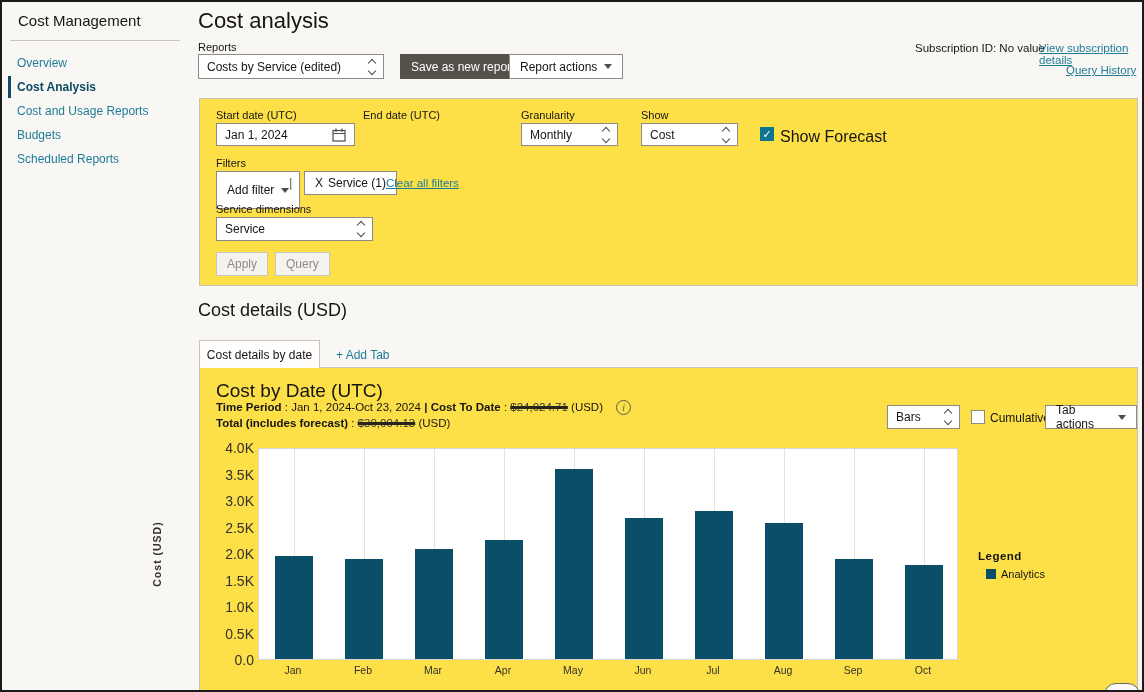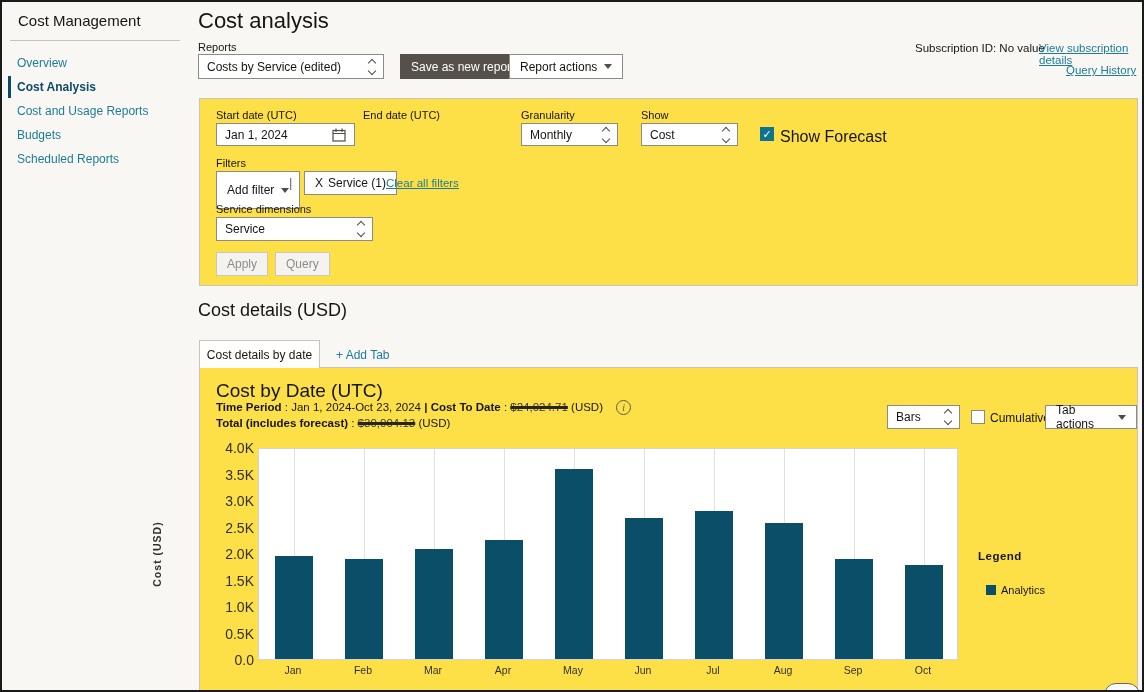--- a/index.html
+++ b/index.html
@@ -247,21 +247,21 @@
         <div class="xlab" style="left: 210px; width: 70px;">Apr</div>
         <div class="xlab" style="left: 280px; width: 70px;">May</div>
         <div class="xlab" style="left: 350px; width: 70px;">Jun</div>
         <div class="xlab" style="left: 420px; width: 70px;">Jul</div>
         <div class="xlab" style="left: 490px; width: 70px;">Aug</div>
         <div class="xlab" style="left: 560px; width: 70px;">Sep</div>
         <div class="xlab" style="left: 630px; width: 70px;">Oct</div>
       </div>
 
     <div class="abs legend-title" style="left:778px; top:182px;">Legend</div>
-    <div class="abs legend-item" style="left:778px; top:216px;padding-left:8px;">
+    <div class="abs legend-item" style="left:778px; top:200px;padding-left:8px;">
       <span class="swatch" id="legend-swatch" style="background: rgb(11, 78, 103);"></span>
       <span>Analytics</span>
     </div>
   </div>
 
   <div class="abs float-btn"></div>
 
 </div>
 
 </body></html>

